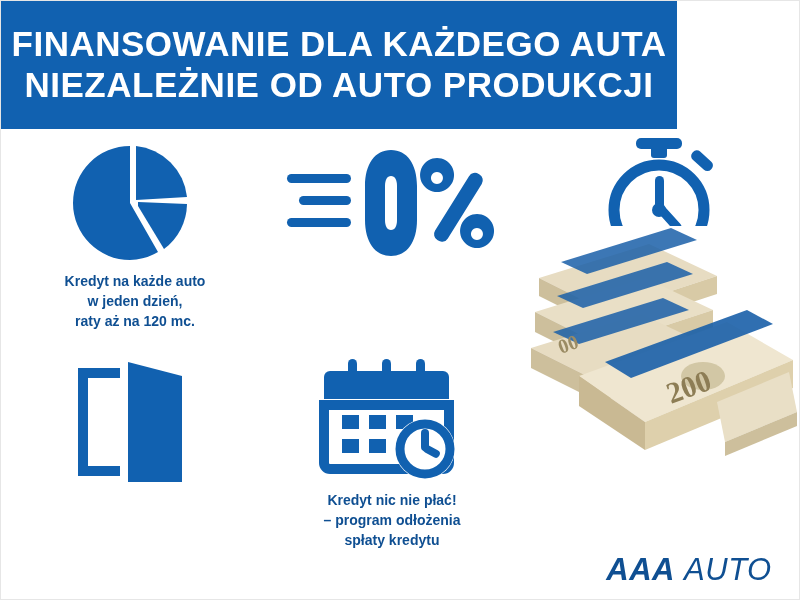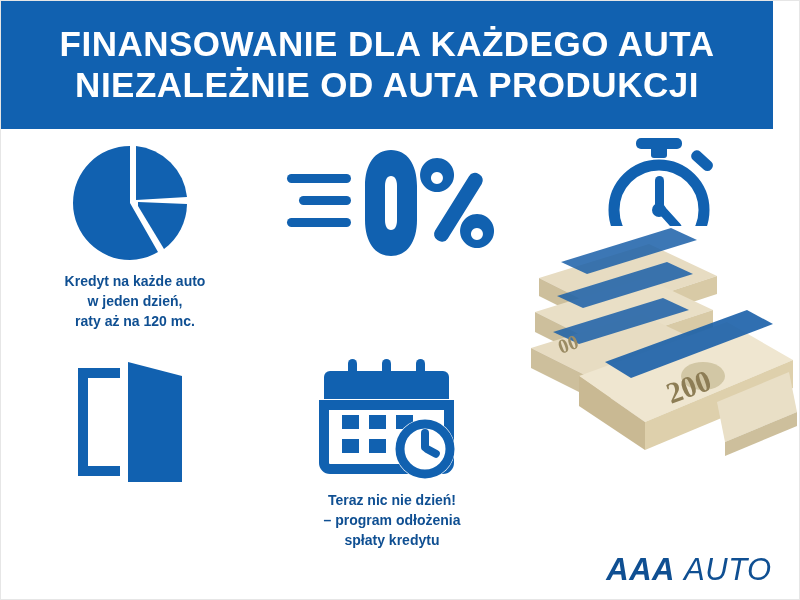--- a/index.html
+++ b/index.html
@@ -20,21 +20,21 @@
     background: #ffffff;
     box-sizing: border-box;
     border: 1px solid #e6e6e6;
     overflow: hidden;
   }
   
   .header {
     position: absolute;
     left: 0;
     top: 0;
-    width: 772px;
+    width: 676px;
     height: 128px;
     background: #1161b0;
     display: flex;
     flex-direction: column;
     align-items: center;
     justify-content: center;
     text-align: center;
   }
   .header .line {
     color: #ffffff;
@@ -116,21 +116,21 @@
   }
   svg { overflow: visible; }
 </style>
 </head>
 <body>
 
 <div class="banner">
 
   <div class="header">
     <div class="line">FINANSOWANIE DLA KAŻDEGO AUTA</div>
-    <div class="line">NIEZALEŻNIE OD AUTA PRODUKCJI</div>
+    <div class="line">NIEZALEŻNIE OD AUTO PRODUKCJI</div>
   </div>
 
   <div class="grid">
 
     <div class="cell cell-1">
       <div class="icon-wrap">
         <svg width="150" height="130" viewBox="0 0 150 130">
           <g fill="#1161b0">
             <path d="M70 8 A57 57 0 0 0 13 65 A57 57 0 0 0 70 122 A57 57 0 0 0 98 114 L70 65 Z"></path>
             <path d="M76 8 A57 57 0 0 1 127 59 L76 62 Z"></path>
@@ -207,21 +207,21 @@
             <rect x="47" y="80" width="17" height="14"></rect>
           </g>
           <circle cx="103" cy="90" r="30" fill="#ffffff"></circle>
           <circle cx="103" cy="90" r="25" fill="none" stroke="#1161b0" stroke-width="9"></circle>
           <g fill="#1161b0">
             <rect x="99" y="70" width="8" height="22" rx="4"></rect>
             <rect x="101" y="86" width="8" height="18" rx="4" transform="rotate(-62 105 90)"></rect>
           </g>
         </svg>
       </div>
-      <div class="caption">Teraz nic nie dzień!
+      <div class="caption">Kredyt nic nie płać!
 – program odłożenia
 spłaty kredytu</div>
     </div>
   </div>
 
   <div class="money">
     <svg width="280" height="247" viewBox="0 0 280 247">
       <rect x="0" y="0" width="280" height="247" fill="#ffffff"></rect>
 
       <g>

